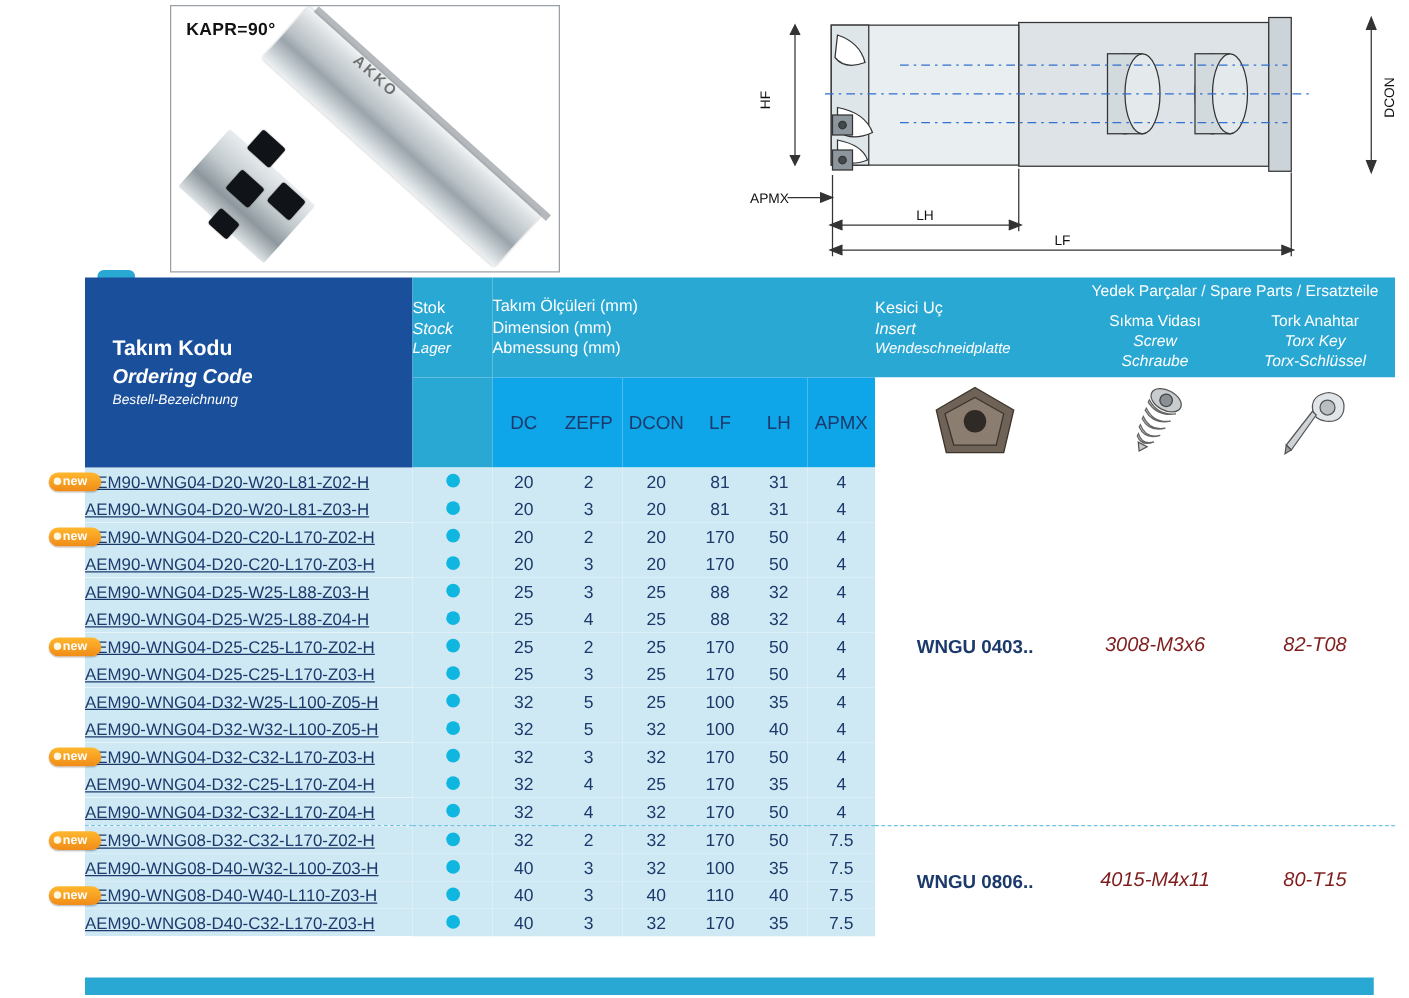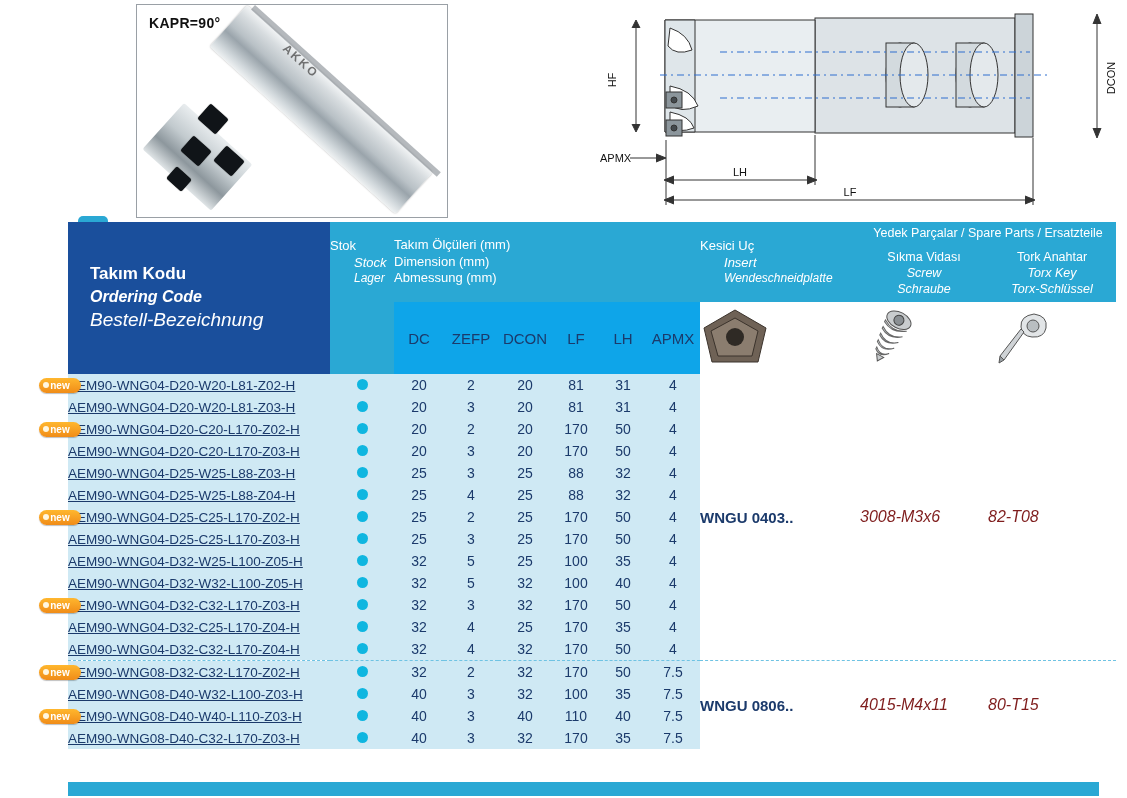--- a/index.html
+++ b/index.html
@@ -83,25 +83,25 @@
   .hdr-cyan{
     background:#2aa8d4;
     color:#ffffff;
   }
   .code-title{
     padding-left:22px;
     line-height:1.35;
   }
   .code-title .l1{font-size:17px;font-weight:bold;}
   .code-title .l2{font-size:16px;font-style:italic;font-weight:bold;}
-  .code-title .l3{font-size:19px;font-style:italic;}
+  .code-title .l3{font-size:11px;font-style:italic;}
 
   .ctr{}
   .hdr-sub{font-size:13px;line-height:1.25;}
-  .hdr-sub .it{font-style:italic;padding-left:24px;}
+  .hdr-sub .it{font-style:italic;}
   .hdr-sub .sm{font-size:12px;font-style:italic;}
 
   .dim-head{font-size:13px;line-height:1.3;}
 
   .col-label{
     font-size:15px;color:#1b3a6b;text-align:center;font-weight:normal;
     background:#0ea5e9;
   }
   .row-cell{
     background:#cfe9f4;
@@ -111,21 +111,21 @@
     text-align:center;
   }
   .row-code{
     background:#cfe9f4;
     color:#1b3a6b;
     font-size:13.5px;
     text-align:left;
     padding-left:18px;
     white-space:nowrap;
   }
-  .white-cell{background:#ffffff;text-align:left;vertical-align:middle;}
+  .white-cell{background:#ffffff;text-align:center;vertical-align:middle;}
 
   .dot{
     display:inline-block;width:11px;height:11px;border-radius:50%;
     background:#0fb6e0;
   }
   .newtag{
     position:absolute;left:-29px;
     width:42px;height:15px;border-radius:8px;
     background:linear-gradient(180deg,#ffb72e,#f08c18);
     color:#ffffff;font-size:10px;font-weight:bold;

